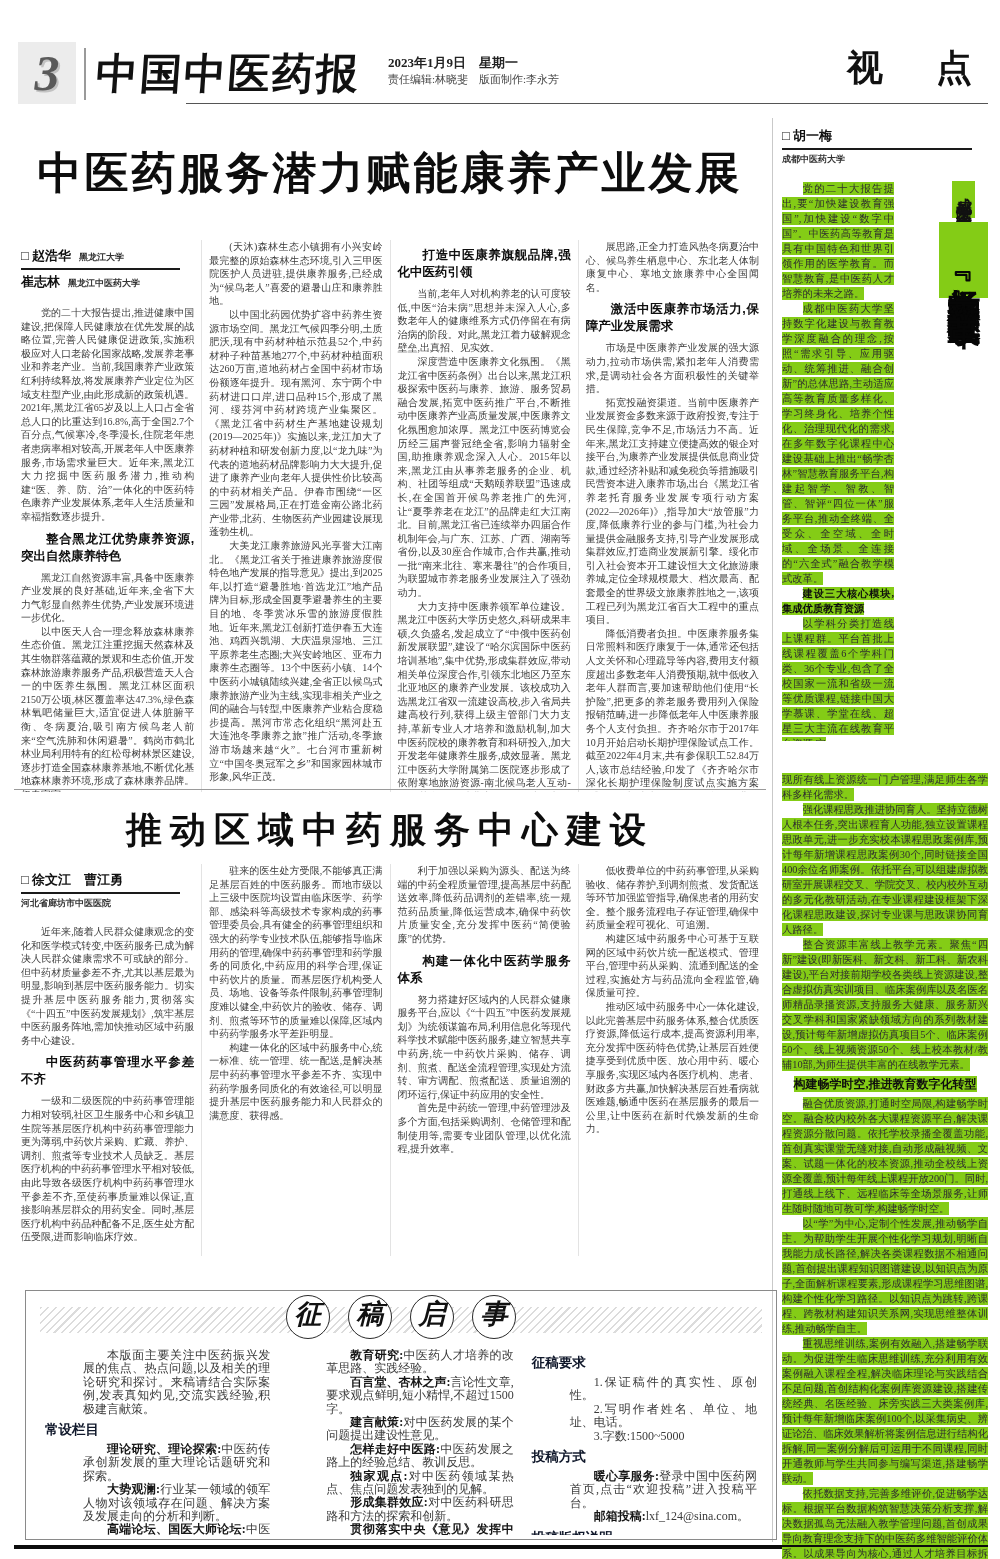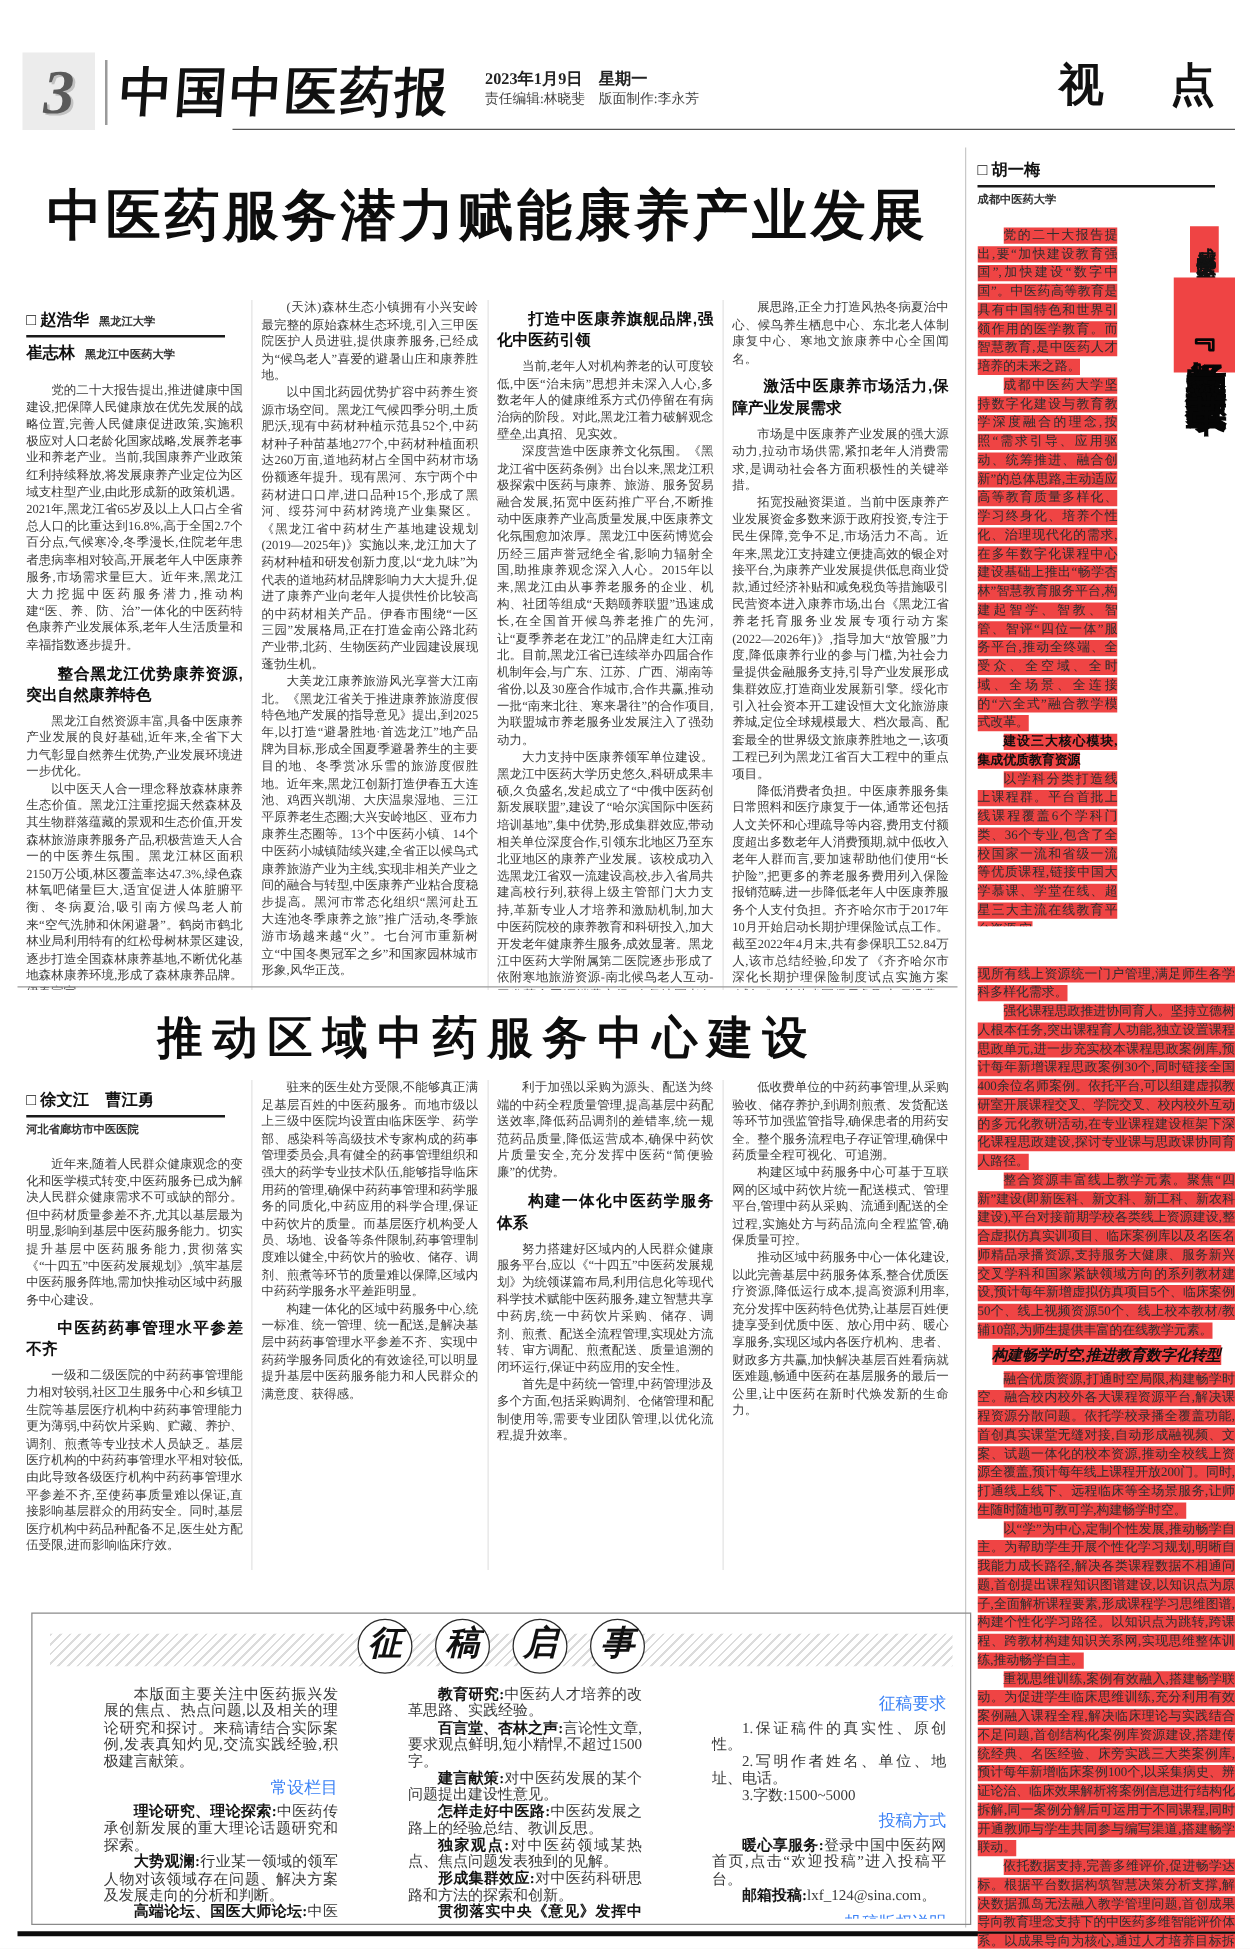--- a/index.html
+++ b/index.html
@@ -54,38 +54,38 @@
   .hatch{ position:absolute; left:4px; right:4px; top:12px; height:26px;
     background:repeating-linear-gradient(135deg,#dcdcdc 0 1.5px,#ffffff 1.5px 5.5px); }
   .cfp-title{ position:absolute; left:0; right:0; top:0; text-align:center; }
   .circ{ display:inline-block; width:44px; height:44px; line-height:42px; margin:0 7px;
     border:1.5px solid #2b2b2b; border-radius:50%; background:#fff;
     font:italic 700 27px "Liberation Serif", serif; color:#111; text-align:center; }
   .cfp-cols{ display:flex; margin-top:4px; height:186px; }
   .cfp-col{ flex:1; padding:0 9px; overflow:hidden; }
   .cfp-col p{ font-size:12px; line-height:13.4px; text-align:justify; text-indent:2em; color:#3a3a3a;margin-left:38px; }
   .cfp-col .term{ font-weight:700; color:#161616; }
-  .cfp-head{ text-align:right; font-size:13.5px; font-weight:400; color:#3b82f6; margin:5px 0 4px; }
+  .cfp-head{ text-align:left; font-size:13.5px; font-weight:700; color:#0f172a; margin:5px 0 4px; }
   .cfp-req{ text-indent:2em; }
   
   .sidebar{ position:absolute; left:782px; top:120px; width:206px; }
   .sb-top{ display:flex; margin-top:8px; }
   .sb-narrow{ width:112px; height:560px; overflow:hidden; }
   .sb-narrow p, .sb-full p{ font-size:10.3px; line-height:15px; text-align:justify;
     text-indent:2em; color:#2e2e2e; }
-  .hl{ background:#ef4444; box-decoration-break:clone; -webkit-box-decoration-break:clone; padding:1px 0; }
+  .hl{ background:#84cc16; box-decoration-break:clone; -webkit-box-decoration-break:clone; padding:1px 0; }
   .sb-sub{ font-weight:700; color:#0e0e0e; }
   .sb-vert{ flex:1; height:585px; writing-mode:vertical-rl; text-orientation:mixed;
     padding-left:2px; margin-left:6px; }
   .vt-small{ display:inline-block; font-size:16px; font-weight:700; letter-spacing:3px;
     color:#111; margin-left:6px; padding:4px 1px; }
   .vt-big{ display:inline-block; font-size:33px; font-weight:900; color:#060606;
     padding:38px 2px 6px 2px; letter-spacing:2px; font-family:"Liberation Serif", serif; }
   .sb-full{ margin-top:6px; height:800px; overflow:hidden; }
-  .sb-full p.center-sub{ text-align:center; text-indent:0; font-size:12px; margin:5px 0 4px;font-style:italic; }
+  .sb-full p.center-sub{ text-align:center; text-indent:0; font-size:12px; margin:5px 0 4px; }
 </style>
 </head>
 <body>
 
 <div class="page">
 
   <div class="pagenum-box">
     <span class="pagenum">3</span>
   </div>
   <div class="mast-bar"></div>

